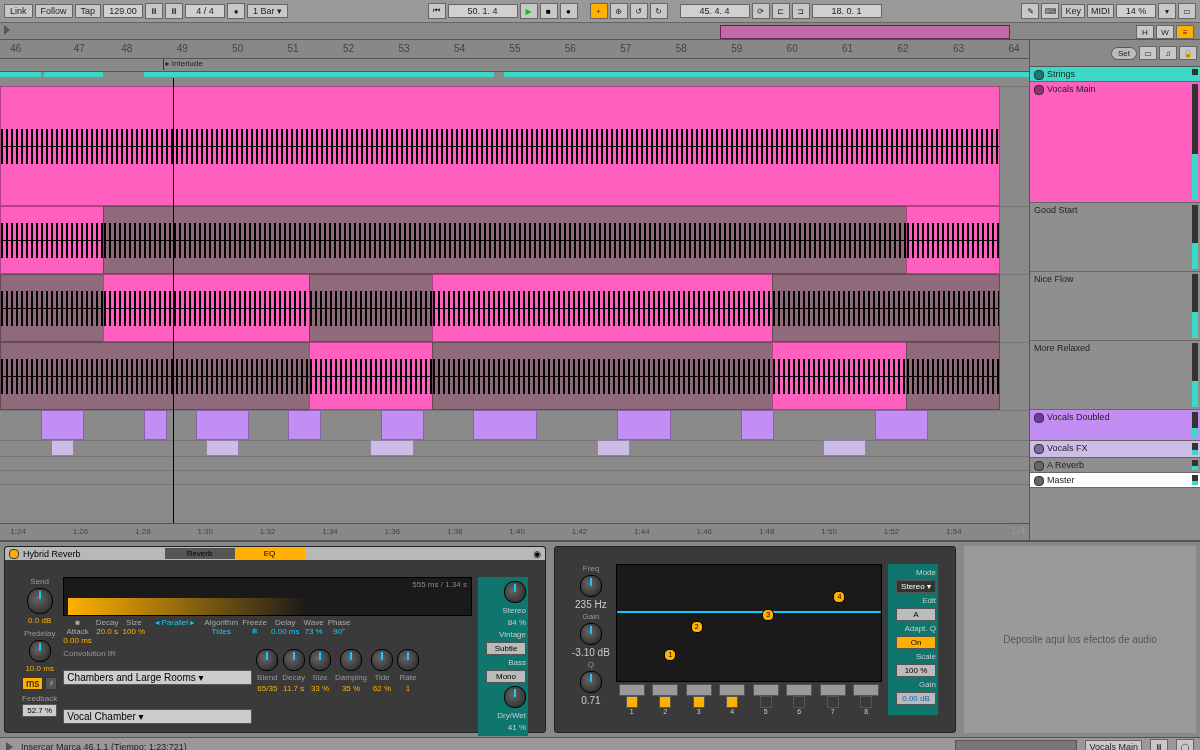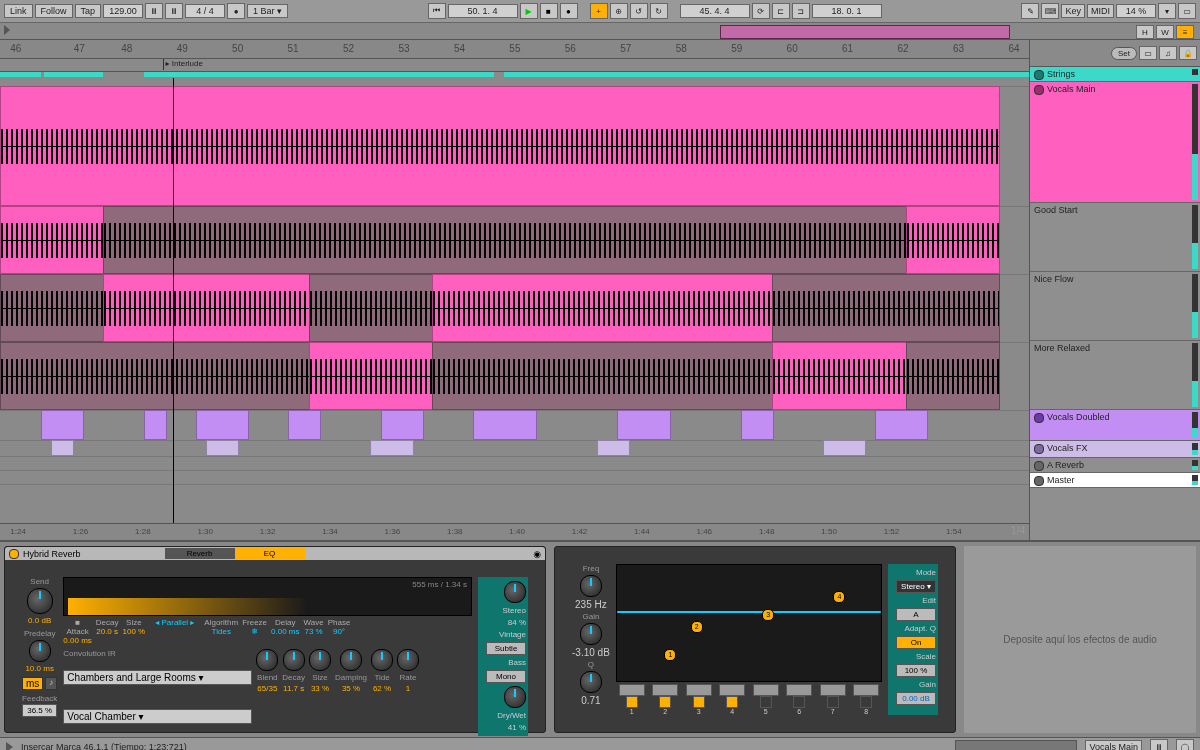--- a/index.html
+++ b/index.html
@@ -367,21 +367,21 @@
             <span class="klabel">Predelay</span>
             <div class="knob sm"></div>
             <span class="kval">10.0 ms</span>
           </div>
         <div class="fbrow">
             <span class="ms">ms</span>
             <span class="msoff">♪</span>
           </div>
         <div class="feedback">
             <span class="klabel">Feedback</span>
-            <span class="box" style="background:#ccc;color:#000;padding:1px 4px;border:1px solid #555">36.5 %</span>
+            <span class="box" style="background:#ccc;color:#000;padding:1px 4px;border:1px solid #555">52.7 %</span>
           </div>
       </div>
       <div style="flex:1;display:flex;flex-direction:column">
         <div class="irdisplay">
           <div class="irinfo">555 ms / 1.34 s</div>
           <div class="w"></div>
         </div>
         <div class="paramrow">
           <div class="p">
               <span>■</span>

